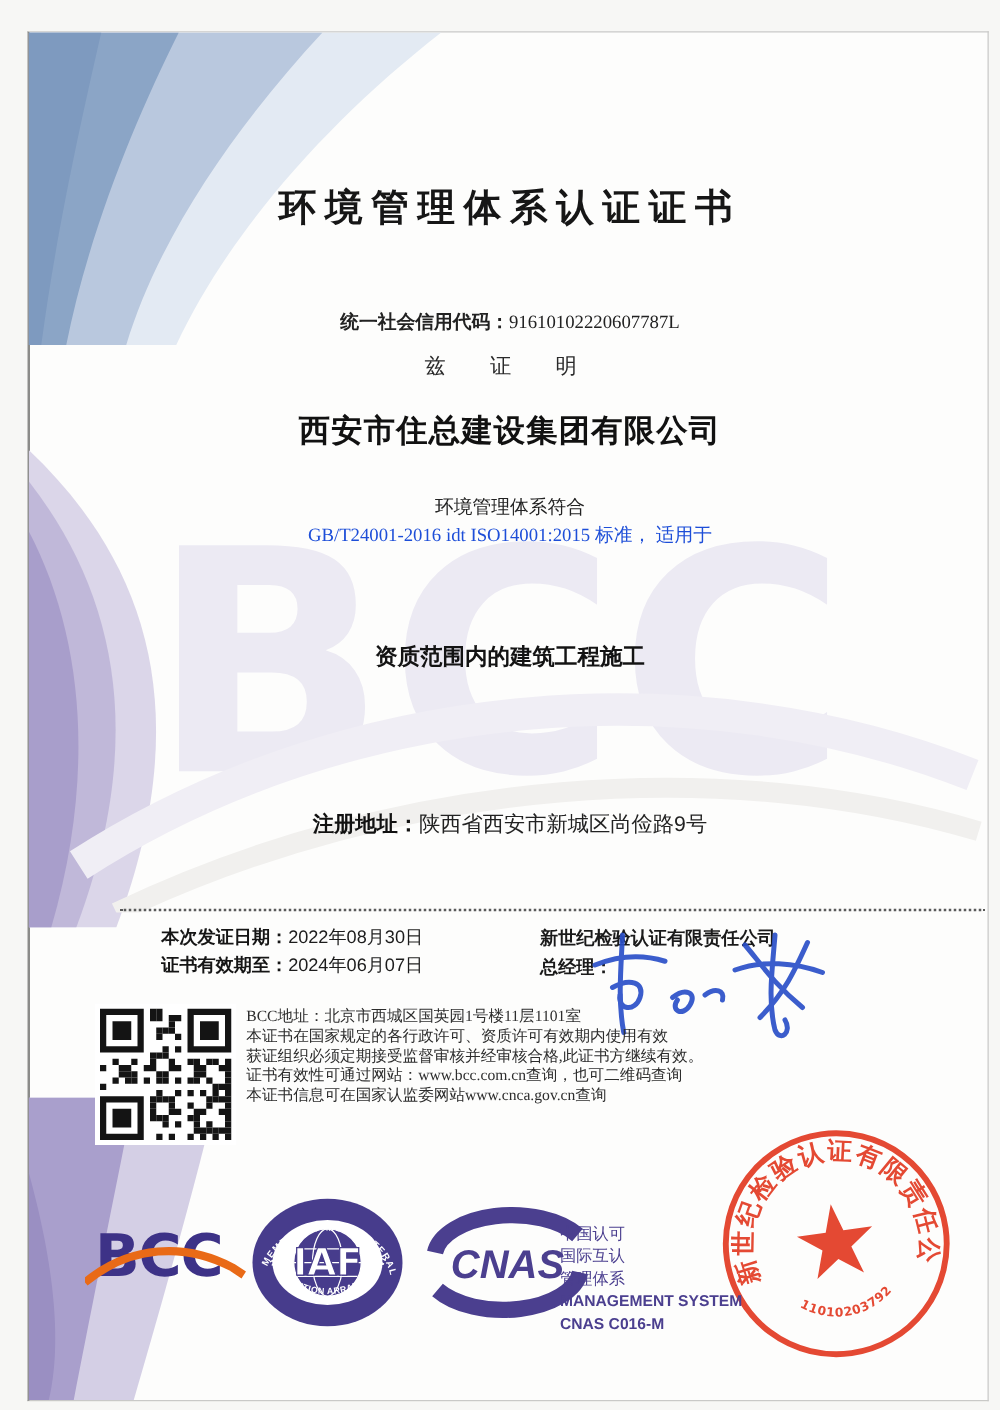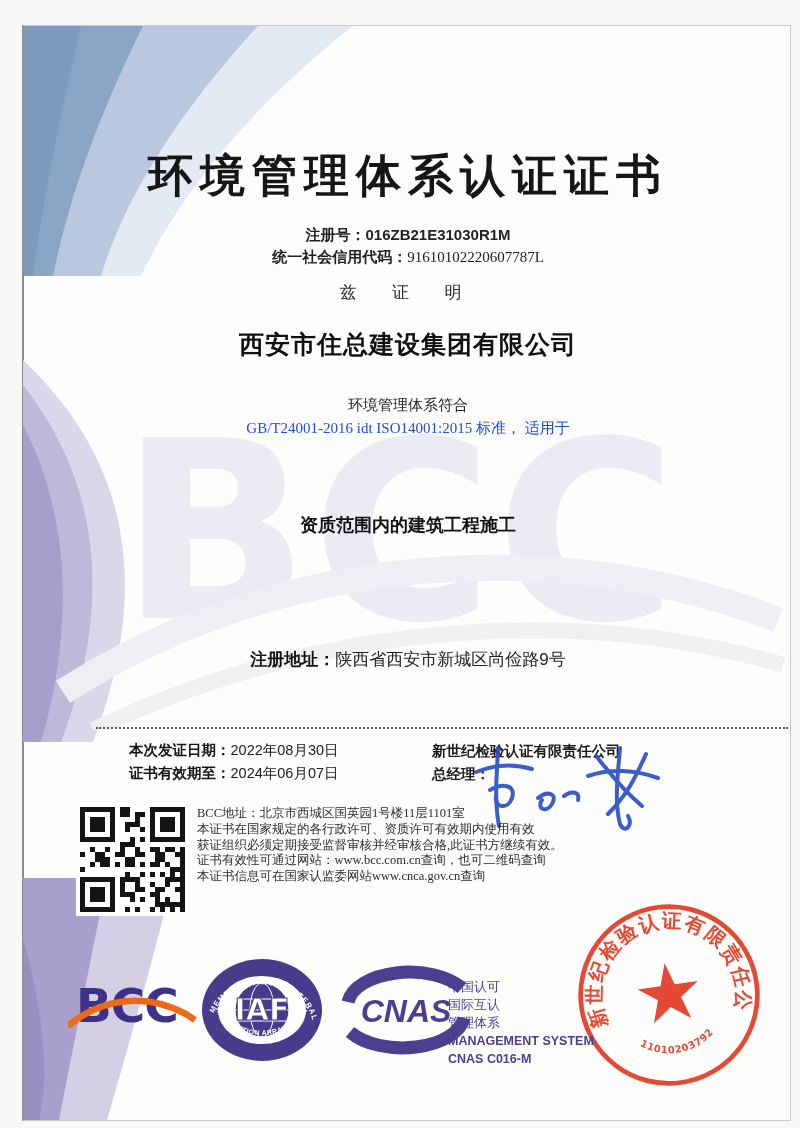--- a/index.html
+++ b/index.html
@@ -20,21 +20,21 @@
   .watermark{
     position:absolute;left:0;right:0;top:408px;z-index:1;
     text-align:center;font-family:"DejaVu Sans",sans-serif;
     font-weight:900;font-size:248px;line-height:1;letter-spacing:2px;
     color:#eceaf3;user-select:none;
   }
   .overlay{position:absolute;inset:0;z-index:2;}
   .centered{position:absolute;left:30px;right:14px;text-align:center;}
   .title{
     top:146px;font-family:Liberation Sans, sans-serif;
-    font-size:45px;font-weight:600;letter-spacing:7px;color:#161616;
+    font-size:30px;font-weight:600;letter-spacing:7px;color:#161616;
   }
   .regline{top:226px;font-size:15px;font-weight:bold;color:#222;}
   .regline .val{font-weight:bold;}
   .creditline{top:248px;font-size:15px;font-weight:bold;color:#222;}
   .creditline .val{font-weight:normal;font-family:"Liberation Serif","DejaVu Serif",serif;font-size:15px;}
   .certify{top:281px;font-family:"DejaVu Serif",serif;font-size:17px;letter-spacing:15px;color:#2a2a2a;}
   .company{top:328px;font-size:25px;font-weight:bold;color:#111;letter-spacing:1px;}
   .sysline{top:396px;font-family:"Liberation Serif","DejaVu Serif",serif;font-size:15px;color:#222;}
   .stdline{top:419px;font-family:"Liberation Serif","DejaVu Serif",serif;font-size:15px;color:#1d4ed8;}
   .scope{top:513px;font-size:18px;font-weight:bold;color:#131313;}
@@ -92,23 +92,20 @@
 </svg>
 <div class="watermark">BCC</div>
 <svg class="decor" style="left:23px;top:430px;" width="766" height="300" viewBox="0 0 766 300">
   <path d="M40,262 C260,120 540,105 755,190" stroke="#f0eef5" stroke-width="26" fill="none"></path>
   <path d="M70,300 C300,190 560,175 760,235" stroke="#f1f0ee" stroke-width="16" fill="none"></path>
 </svg>
 
 <div class="overlay">
 
   <div class="centered title">环境管理体系认证证书</div>
-  <div class="centered regline">
-    <span>注册号：</span><span class="val">016ZB21E31030R1M</span>
-  </div>
   <div class="centered creditline">
     <span>统一社会信用代码：</span><span class="val">91610102220607787L</span>
   </div>
   <div class="centered certify">兹 证 明</div>
   <div class="centered company">西安市住总建设集团有限公司</div>
   <div class="centered sysline">环境管理体系符合</div>
   <div class="centered stdline">GB/T24001-2016 idt ISO14001:2015 标准，  适用于</div>
   <div class="centered scope">资质范围内的建筑工程施工</div>
   <div class="centered addr addr1">
     <b>注册地址：</b><span>陕西省西安市新城区尚俭路9号</span>

